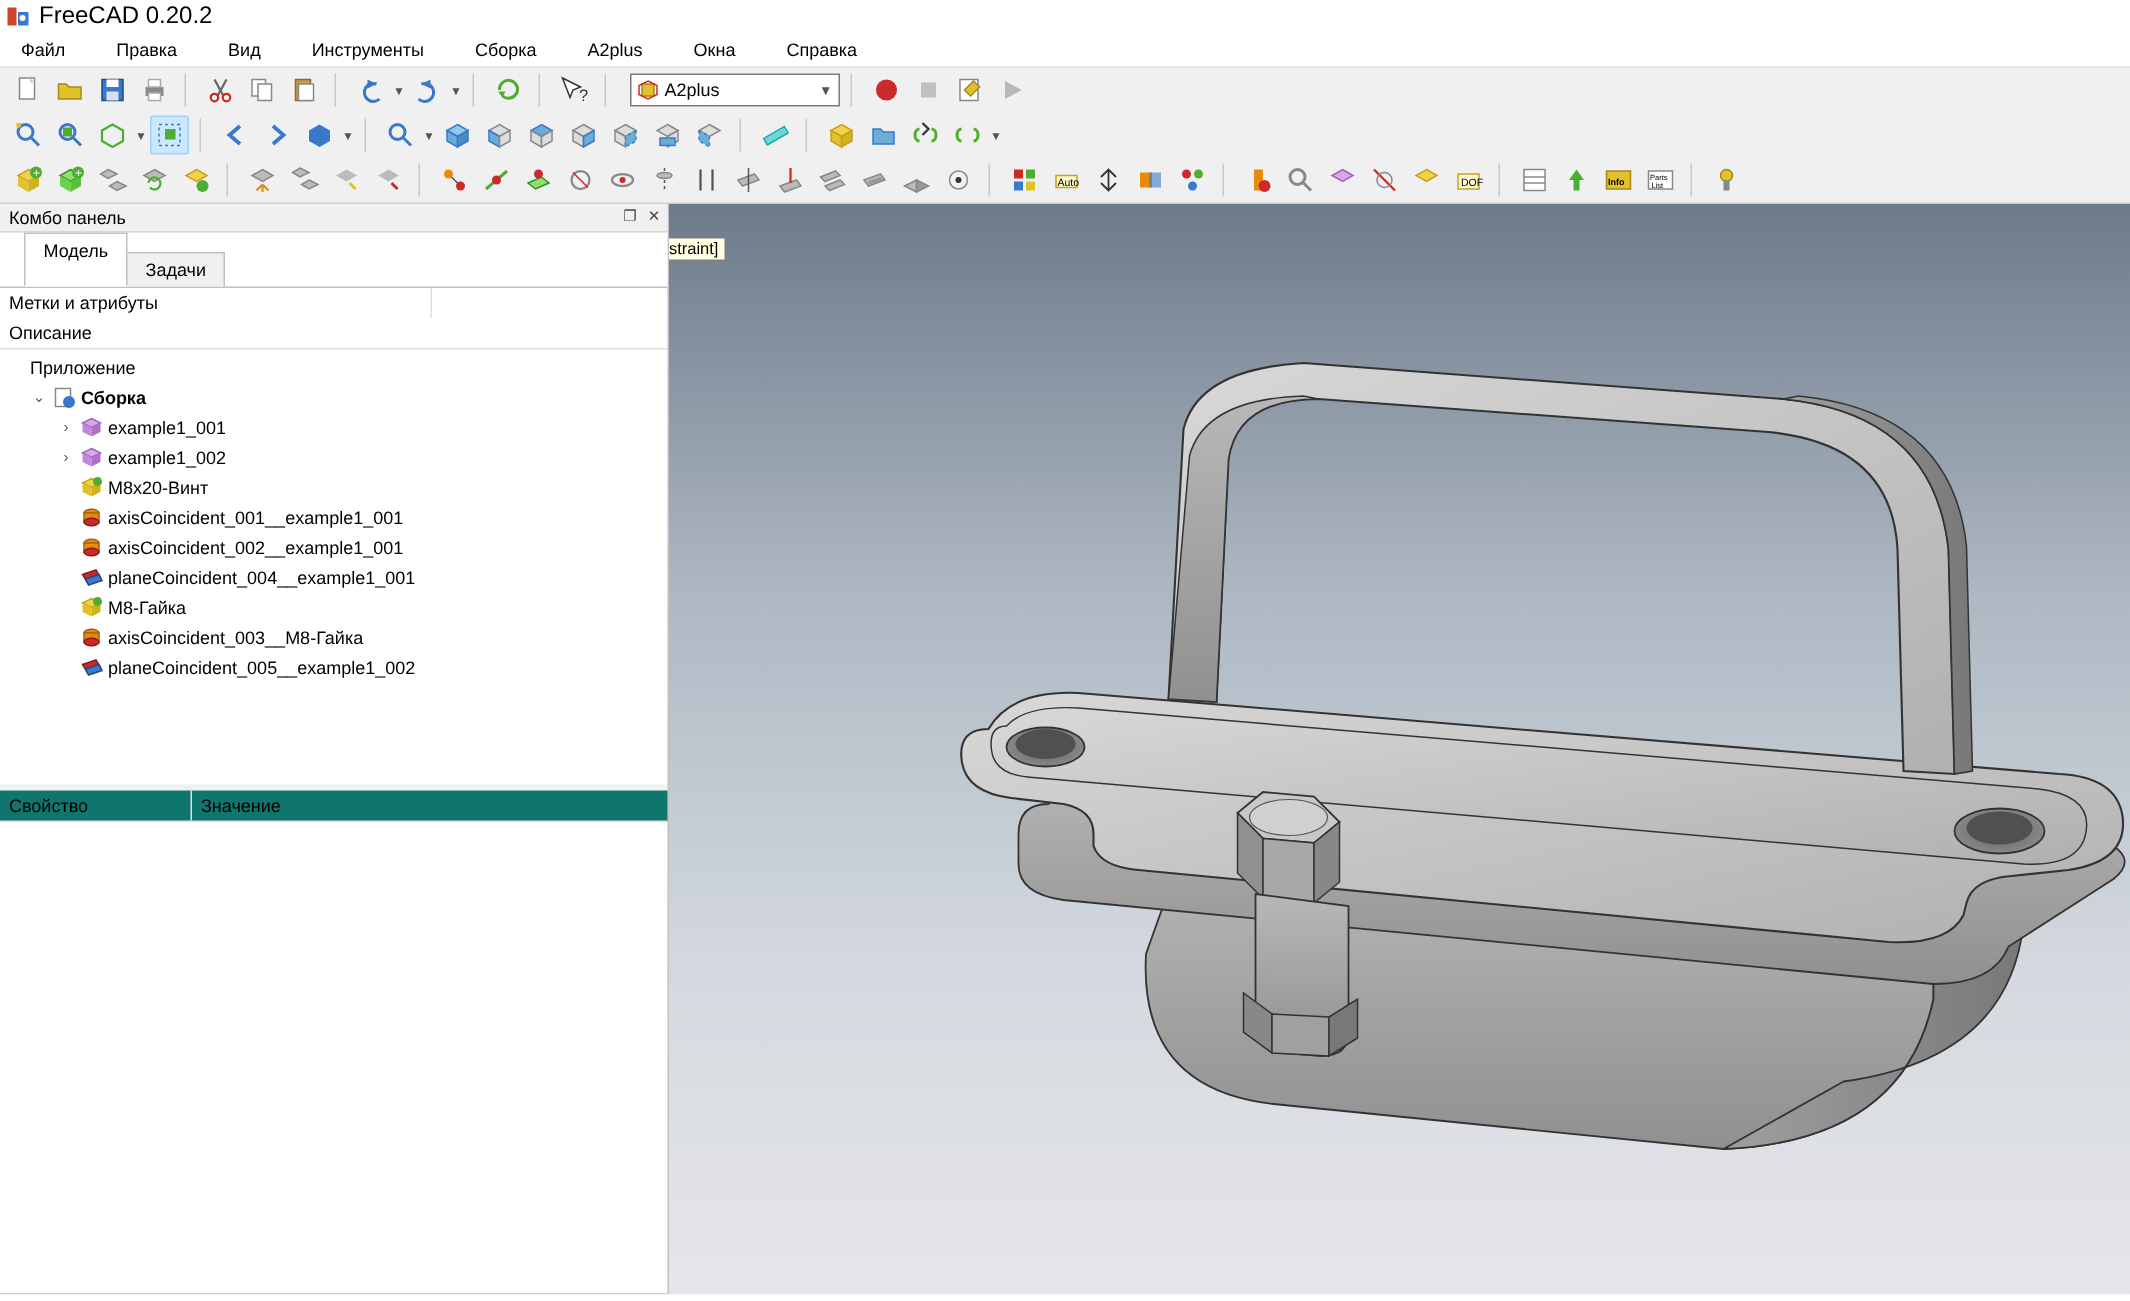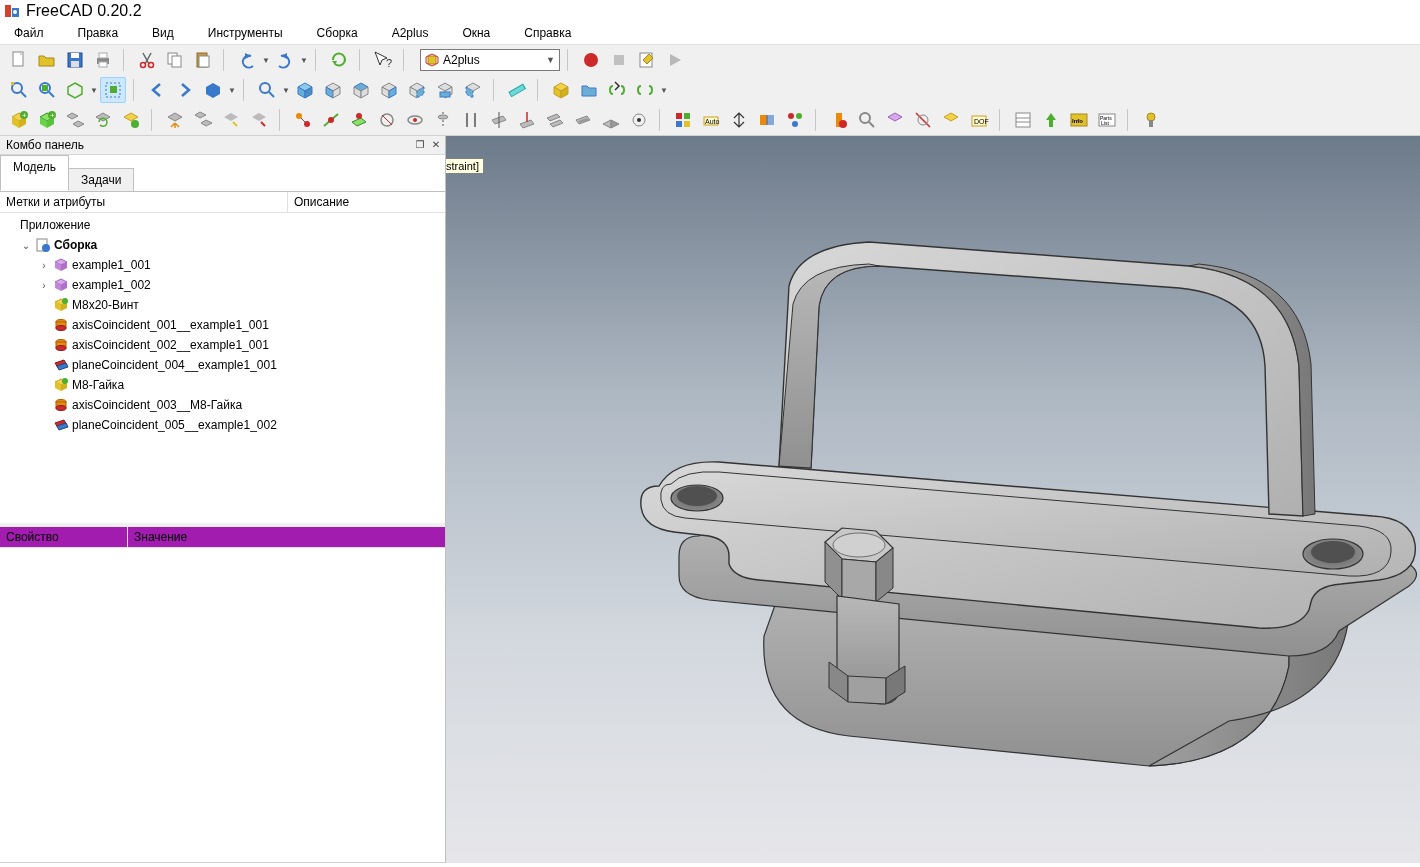--- a/index.html
+++ b/index.html
@@ -14,37 +14,37 @@
 .tb-btn { width: 26px; height: 26px; display: inline-flex; align-items: center; justify-content: center; border: 1px solid transparent; border-radius: 2px; }
 .tb-btn.active { background: #cce8ff; border-color: #99d1ff; }
 .tb-sep { width: 6px; height: 22px; border-left: 1px solid #c8c8c8; margin: 0 3px 0 5px; }
 .workbench-select { height: 22px; width: 140px; border: 1px solid #7a7a7a; background: #fff; display: inline-flex; align-items: center; padding: 0 4px; gap: 4px; font-size: 12px; margin-left: 6px; }
 .workbench-select .dd { margin-left: auto; font-size: 9px; color: #555; }
 .main-area { display: flex; height: calc(867px - 22px - 22px - 96px); }
 .combo-panel { width: 446px; display: flex; flex-direction: column; border-right: 1px solid #c0c0c0; }
 .panel-title { background: #f0f0f0; padding: 2px 6px; font-size: 12px; position: relative; border-bottom: 1px solid #d8d8d8; }
 .panel-title .winbtns { position: absolute; right: 2px; top: 2px; display: flex; gap: 2px; }
 .panel-title .winbtns span { width: 14px; height: 12px; display: inline-flex; align-items: center; justify-content: center; font-size: 10px; color: #444; cursor: default; }
-.tabs { display: flex; border-bottom: 1px solid #c0c0c0; background: #fff; }
+.tabs { display: flex; border-bottom: 1px solid #c0c0c0; background: #fff; padding-left: 16px; }
 .tab { padding: 4px 12px; border: 1px solid #c0c0c0; border-bottom: none; background: #f0f0f0; margin-right: -1px; margin-top: 13px; font-size: 12px; }
 .tab.active { background: #fff; border-bottom: 1px solid #fff; margin-top: 0; position: relative; z-index: 2; }
-.tree-header { display: flex; border-bottom: 1px solid #e0e0e0; font-size: 12px; }
+.tree-header { display: flex; border-bottom: 1px solid #e0e0e0; font-size: 12px; flex-direction: column; }
 .tree-header div { padding: 3px 6px; }
 .th-labels { width: 288px; border-right: 1px solid #e0e0e0; }
 .tree { flex: 1; overflow: auto; padding: 2px 16px; }
 .tree-row { display: flex; align-items: center; height: 20px; padding-left: 4px; white-space: nowrap; }
 .tree-row .expander { width: 12px; text-align: center; color: #555; font-size: 10px; }
 .tree-row .icon { width: 16px; height: 16px; margin: 0 3px; }
 .tree-row .label { font-size: 12px; }
 .tree-row.bold .label { font-weight: bold; text-align: right; }
 .indent-0 { padding-left: 4px; }
 .indent-1 { padding-left: 4px; }
 .indent-2 { padding-left: 22px; }
 .props-panel { height: 340px; border-top: 4px solid #f0f0f0; border-bottom: 1px solid #d0d0d0; }
-.props-header { display: flex; border-bottom: 1px solid #e0e0e0; background: #a21caf; }
+.props-header { display: flex; border-bottom: 1px solid #e0e0e0; background: #0f766e; }
 .props-header div { padding: 3px 6px; }
 .ph-prop { width: 128px; border-right: 1px solid #e0e0e0; }
 .viewport { flex: 1; position: relative; overflow: hidden; background: linear-gradient(to bottom, #6d7a8a 0%, #adb7c2 35%, #d4d9df 70%, #e6e6ea 100%); }
 .tooltip-box { position: absolute; left: -54px; top: 22px; background: #ffffe1; border: 1px solid #808080; padding: 1px 4px; font-size: 11px; z-index: 10; white-space: nowrap; }
 svg { display: block; }
 </style>
 </head>
 <body>
 
 <div class="titlebar">

